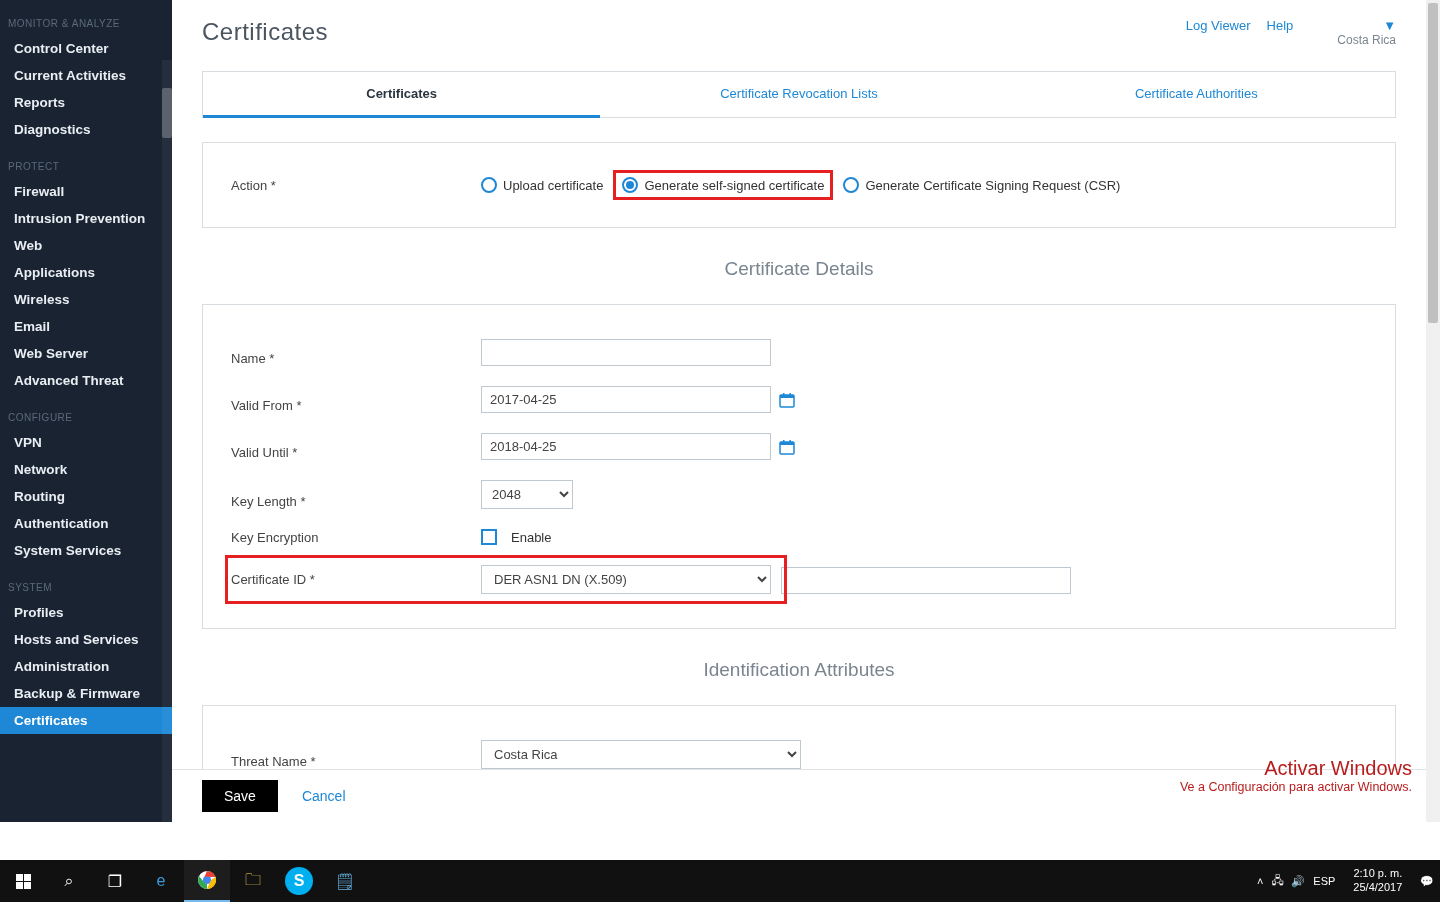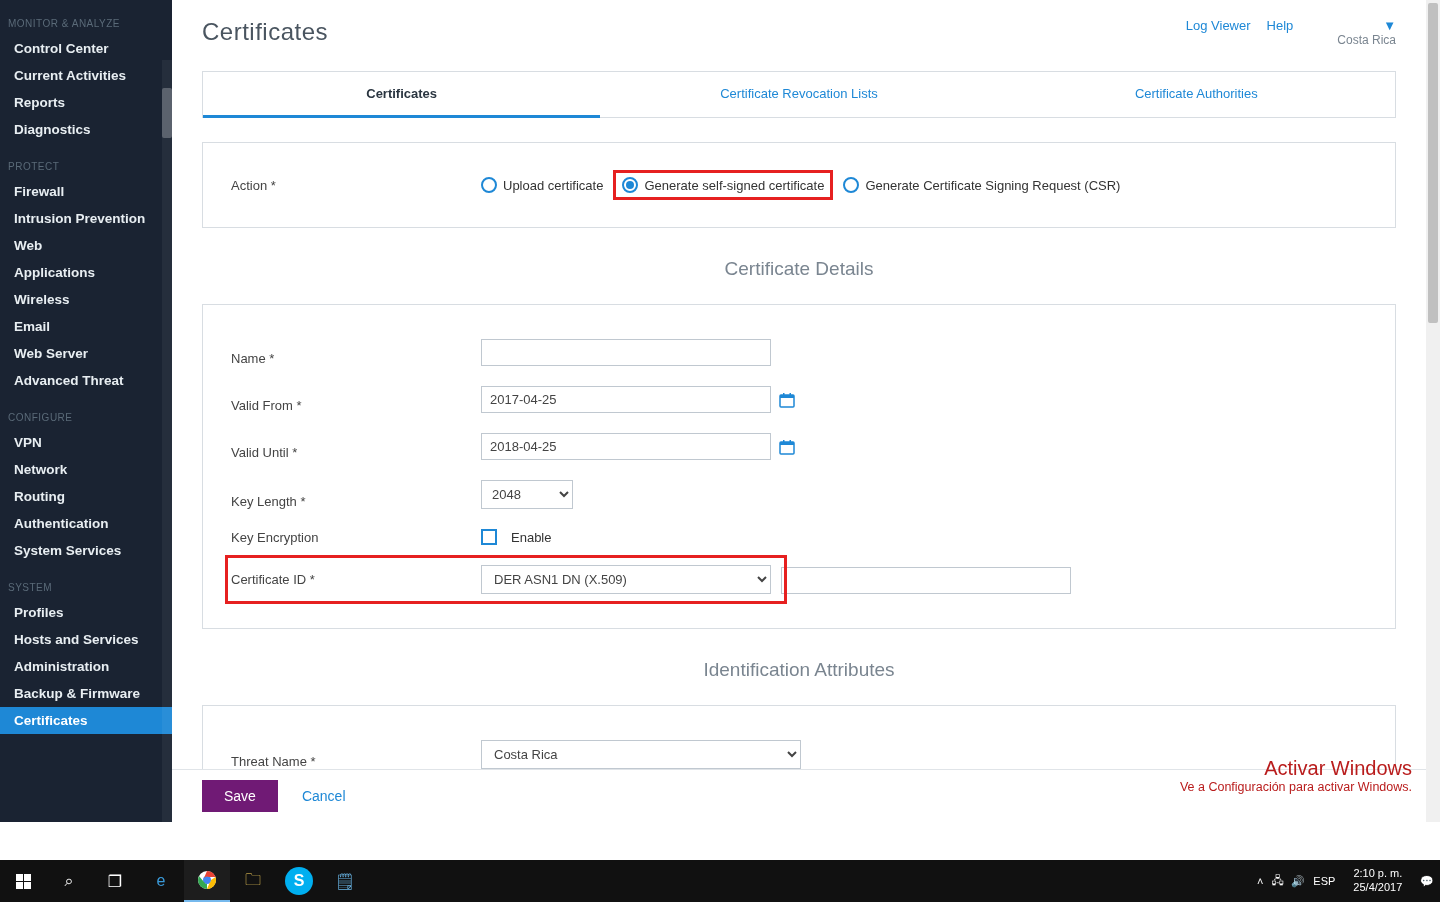--- a/index.html
+++ b/index.html
@@ -55,21 +55,21 @@
 .cal-icon { width: 16px; height: 16px; display: inline-block; position: relative; cursor: pointer; }
 .cal-icon svg { fill: #1e88d6; }
 .check-box { width: 16px; height: 16px; border: 2px solid #1e88d6; display: inline-block; }
 .check-lbl { margin-left: 6px; font-size: 13px; color: #333; }
 .certid-row { position: relative; }
 .certid-redbox { position: absolute; left: -6px; right: -6px; top: -10px; bottom: -10px; border: 3px solid #e62020; pointer-events: none; }
 .certid-inner { width: 550px; position: relative; }
 
 
 .footer-bar { position: absolute; left: 172px; right: 14px; bottom: 80px; background: #fff; border-top: 1px solid #e0e4e8; padding: 10px 30px; display: flex; gap: 24px; align-items: center; }
-.btn-save { background: #701a75; color: #fff; border: none; padding: 8px 22px; font-size: 14px; cursor: pointer; }
+.btn-save { background: #000000; color: #fff; border: none; padding: 8px 22px; font-size: 14px; cursor: pointer; }
 .btn-cancel { color: #1e88d6; font-size: 14px; cursor: pointer; }
 
 
 .watermark { position: absolute; right: 28px; bottom: 108px; text-align: right; color: #b91c1c; }
 .watermark .wm1 { font-size: 20px; font-weight: 300; }
 .watermark .wm2 { font-size: 12.5px; margin-left: 12px; }
 
 
 .taskbar { position: absolute; left: 0; right: 0; bottom: 0; height: 42px; background: #111; display: flex; align-items: center; }
 .tb-left { display: flex; align-items: center; height: 100%; }

